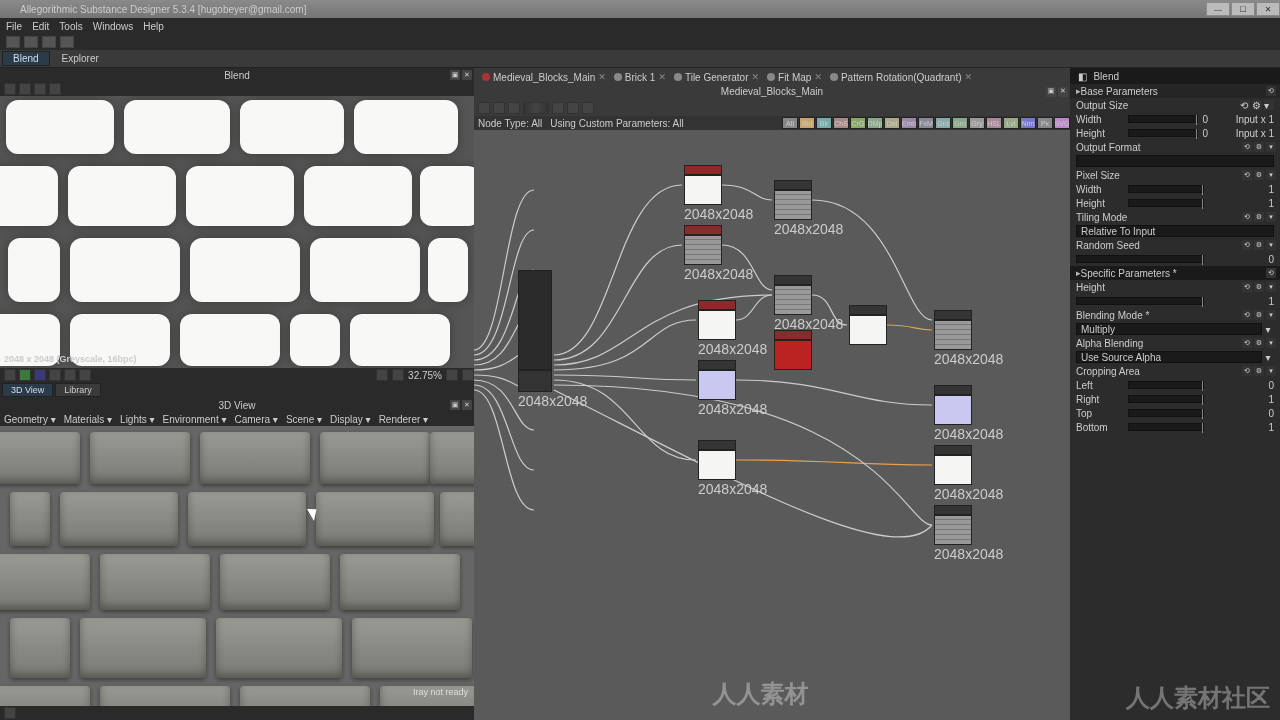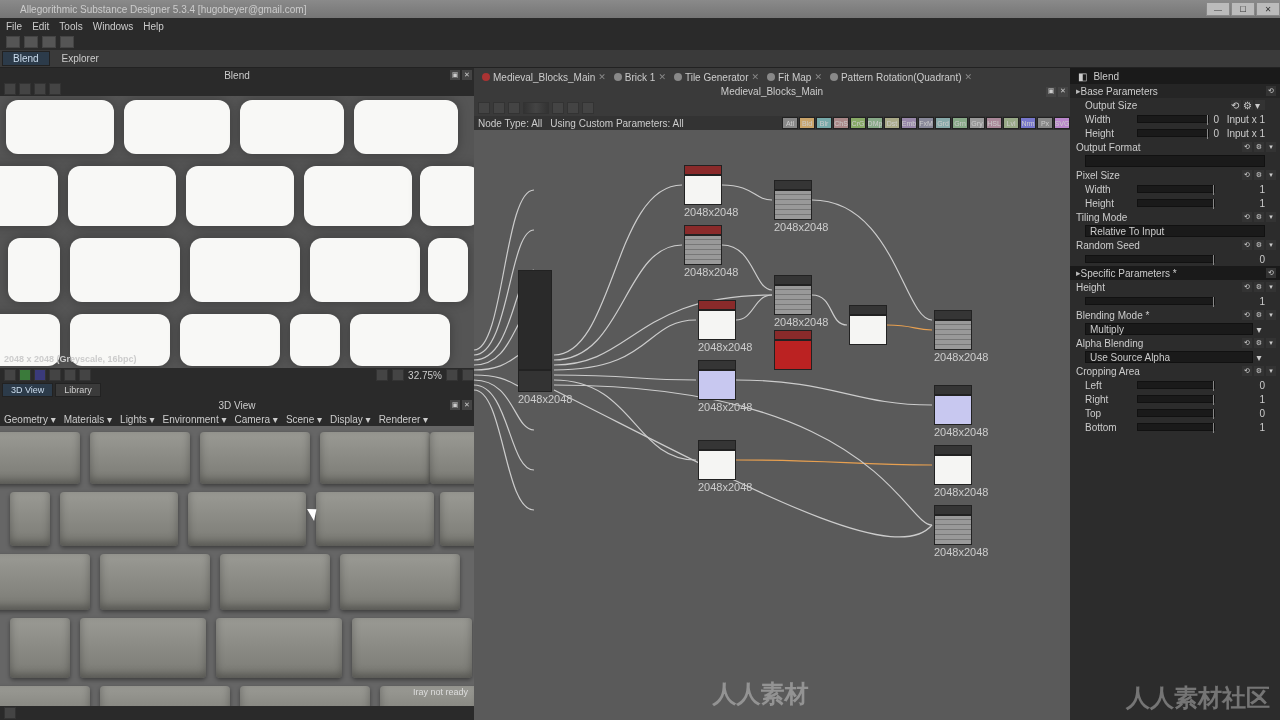--- a/index.html
+++ b/index.html
@@ -43,34 +43,34 @@
 .graph { flex:1; background:#5a5a5a; position:relative; overflow:hidden;}
 .node { position:absolute; width:38px; text-align:center;}
 .node .ntitle { height:10px; background:#353535; color:#ddd; font-size:7px; line-height:10px; overflow:hidden; border:1px solid #222;}
 .node .ntitle.red { background:#8a2a2a;}
 .node .nthumb { height:30px; background:#888; border:1px solid #222; position:relative;}
 .node .nthumb.white{background:#f5f5f3;}
 .node .nthumb.redfill{background:#b22;}
 .node .nthumb.bricks{background:repeating-linear-gradient(0deg,#999 0,#999 4px,#777 4px,#777 5px),repeating-linear-gradient(90deg,transparent 0,transparent 8px,#777 8px,#777 9px);}
 .node .nthumb.bluish{background:#c8c8f0;}
 .node .nthumb.dark{background:#333;}
-.node .nlabel{font-size:11px;color:#ccc;margin-top:1px;}
+.node .nlabel{font-size:14px;color:#ccc;margin-top:1px;}
 svg.wires{position:absolute;top:0;left:0;width:100%;height:100%;pointer-events:none;}
 svg.wires path{stroke:#ccc;stroke-width:1.2;fill:none;}
 svg.wires path.orange{stroke:#e8a050;}
 .prop-hdr { height:16px;background:#1a1a1a;display:flex;align-items:center;padding-left:8px;font-size:10px;color:#ddd;}
 .prop-section { background:#2c2c2c; }
 .prop-section .shdr { height:14px; background:#252525; padding-left:6px; display:flex;align-items:center;font-size:9px;color:#bbb; position:relative;}
 .prop-section .shdr .sctl{position:absolute;right:4px;display:flex;gap:2px;}
 .prop-section .shdr .sctl span{width:10px;height:10px;background:#333;font-size:7px;display:flex;align-items:center;justify-content:center;}
-.prop-row { height:14px; display:flex;align-items:center;padding:0 15px;font-size:9px;color:#aaa;justify-content:flex-end;}
+.prop-row { height:14px; display:flex;align-items:center;padding:0 6px;font-size:9px;color:#aaa;justify-content:flex-end;}
 .prop-row .lbl{width:48px;}
 .prop-row .slider{flex:1;height:8px;background:#1a1a1a;border:1px solid #111;margin:0 4px;position:relative;}
 .prop-row .slider::after{content:"";position:absolute;right:0;top:-1px;width:1px;height:10px;background:#888;}
-.prop-row .val{width:46px;text-align:right;}
+.prop-row .val{width:46px;text-align:right;margin-left:20px;}
 .prop-row .field{flex:1;height:12px;background:#1a1a1a;border:1px solid #111;padding-left:4px;line-height:12px;}
 .watermark{position:absolute;bottom:10px;font-size:24px;color:rgba(255,255,255,0.35);font-weight:bold;}
 .cursor{position:absolute;width:10px;height:14px;}
 .cursor::before{content:"";position:absolute;border-left:8px solid #fff;border-top:5px solid transparent;border-bottom:9px solid transparent;transform:rotate(-30deg);}
 </style>
 </head>
 <body>
 
 <div class="titlebar">
   <span>Allegorithmic Substance Designer 5.3.4 [hugobeyer@gmail.com]</span>

